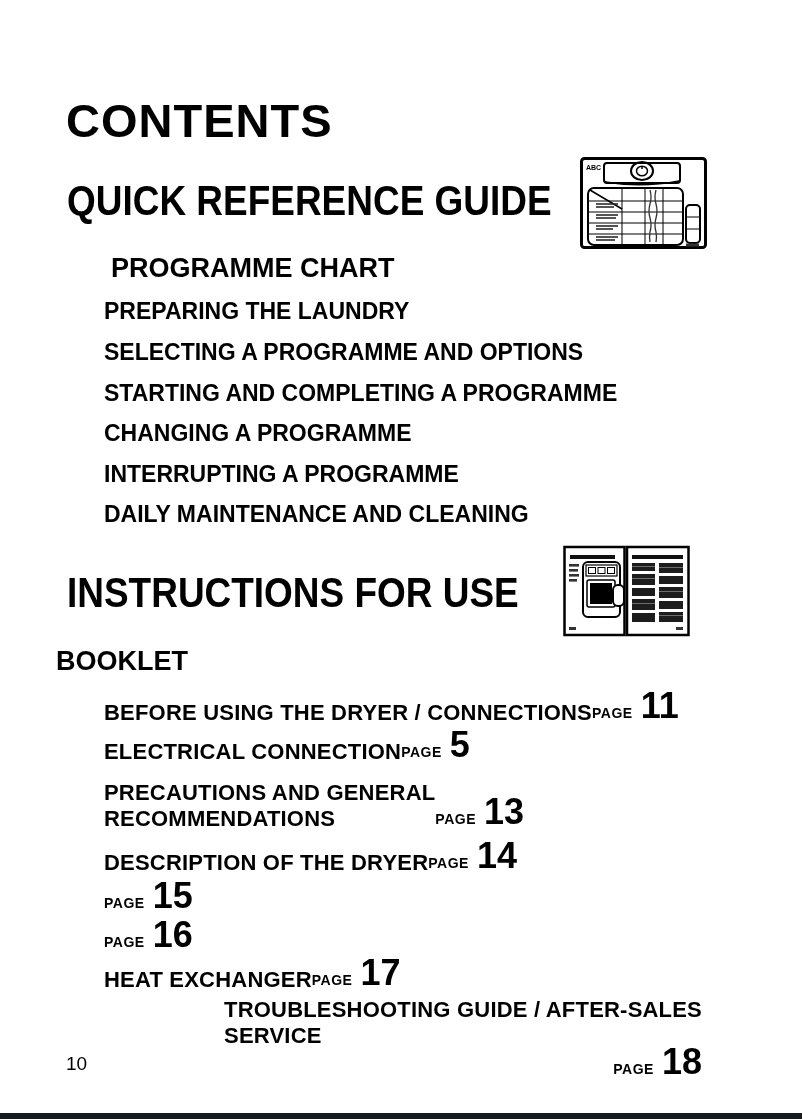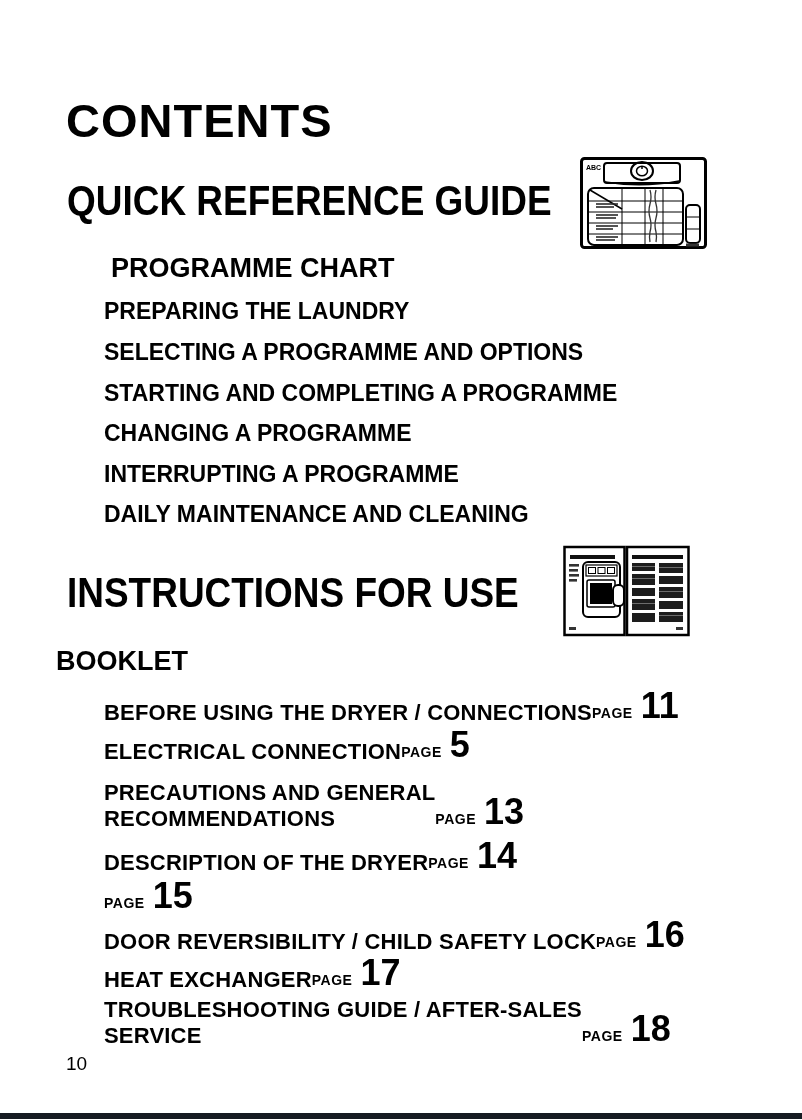--- a/index.html
+++ b/index.html
@@ -199,34 +199,33 @@
     <span class="page-num">14</span>
   </span>
 </div>
 <div class="abs toc-row" style="top:883px;">
   <span class="page-ref">
     <span class="page-word">PAGE</span>
     <span class="page-num">15</span>
   </span>
 </div>
 <div class="abs toc-row" style="top:922px;">
-  <span class="toc-title">DOOR REVERSIBILITY / CHILD SAFETY LOCK</span>
   <span class="page-ref">
     <span class="page-word">PAGE</span>
     <span class="page-num">16</span>
   </span>
 </div>
 <div class="abs toc-row" style="top:960px;">
   <span class="toc-title">HEAT EXCHANGER</span>
   <span class="page-ref">
     <span class="page-word">PAGE</span>
     <span class="page-num">17</span>
   </span>
 </div>
-<div class="abs toc-row" style="top:997px;">
+<div class="abs toc-row" style="top:997px;flex-direction:column;">
   <span class="toc-title">TROUBLESHOOTING GUIDE / AFTER-SALES
 SERVICE</span>
   <span class="page-ref">
     <span class="page-word">PAGE</span>
     <span class="page-num">18</span>
   </span>
 </div>
 
 <div class="abs footer-num">10</div>
 <div class="abs bottom-bar" style="background: rgb(22, 27, 34);"></div>

